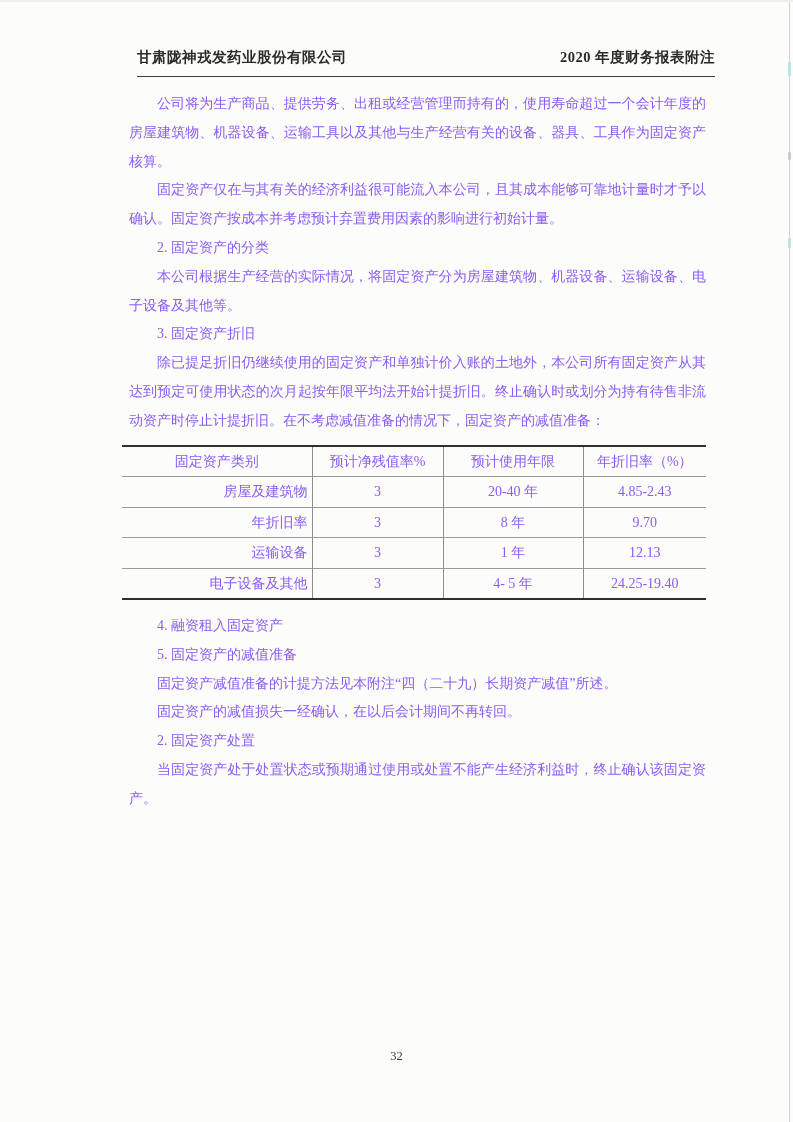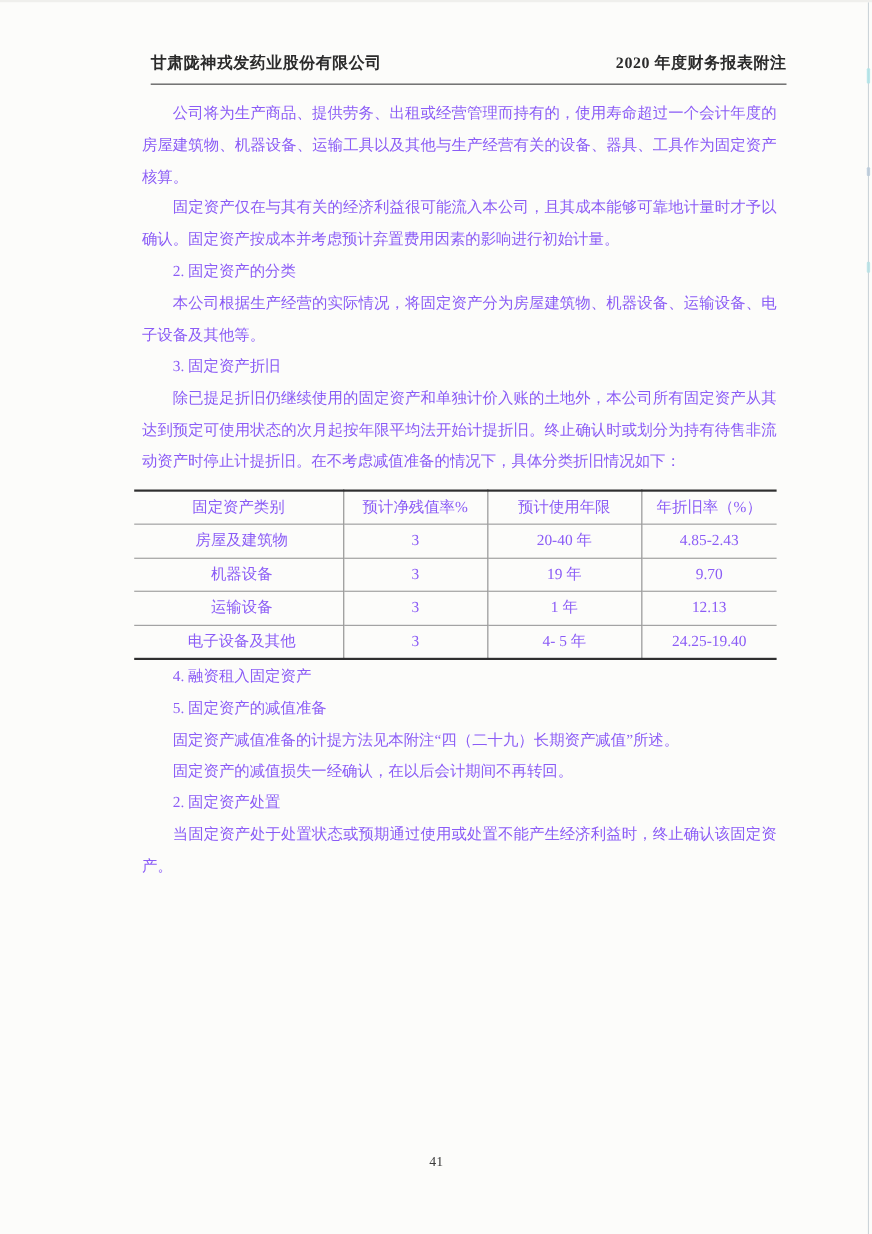--- a/index.html
+++ b/index.html
@@ -26,38 +26,38 @@
   .doc-body {
     position:absolute; top:88px; left:129px; width:577px;
     font-size:14px; line-height:28.8px;
     text-align:justify;
     color:#8b5cf6;
   }
   .doc-body p { margin:0; text-indent:2em; }
   
   table.dep-table {
     width:584px;
-    margin:9px 0 2px -7px;
+    margin:9px 0 12px -7px;
     border-collapse:collapse;
     border-top:2px solid #2f2f2f;
     border-bottom:2.4px solid #2f2f2f;
     table-layout:fixed;
     font-size:14px;
   }
   table.dep-table col.c1{width:190px} table.dep-table col.c2{width:131px}
   table.dep-table col.c3{width:140px} table.dep-table col.c4{width:123px}
   .dep-table th, .dep-table td {
     height:29.5px; padding:0 4px;
     font-weight:normal; text-align:center; vertical-align:middle;
     border-bottom:1px solid #9a9a9a;
     line-height:1.1;
   }
   .dep-table th:not(:last-child), .dep-table td:not(:last-child) { border-right:1px solid #8c8c8c; }
   .dep-table tbody tr:last-child td { border-bottom:none; }
-  .dep-table tbody td:first-child { text-align:center; padding-left:10px; }
+  .dep-table tbody td:first-child { text-align:right; padding-left:10px; }
   
   .page-number {
     position:absolute; bottom:58px; left:0; width:793px;
     text-align:center; font-size:12.5px; color:#3a3a3a;
   }
   
   .edge-line { position:absolute; top:0; bottom:0; right:3px; width:1.5px; background:#ccd4d9; }
   .edge-tint { position:absolute; right:2px; width:3px; border-radius:1px; opacity:.85; }
   .edge-tint.t1 { top:60px; height:14px; background:#aee3e6; }
   .edge-tint.t2 { top:150px; height:8px; background:#b9c9d8; }
@@ -72,21 +72,21 @@
     <span>甘肃陇神戎发药业股份有限公司</span>
     <span>2020 年度财务报表附注</span>
   </div>
 
   <div class="doc-body">
       <p>公司将为生产商品、提供劳务、出租或经营管理而持有的，使用寿命超过一个会计年度的房屋建筑物、机器设备、运输工具以及其他与生产经营有关的设备、器具、工具作为固定资产核算。</p>
       <p>固定资产仅在与其有关的经济利益很可能流入本公司，且其成本能够可靠地计量时才予以确认。固定资产按成本并考虑预计弃置费用因素的影响进行初始计量。</p>
       <p>2. 固定资产的分类</p>
       <p>本公司根据生产经营的实际情况，将固定资产分为房屋建筑物、机器设备、运输设备、电子设备及其他等。</p>
       <p>3. 固定资产折旧</p>
-      <p>除已提足折旧仍继续使用的固定资产和单独计价入账的土地外，本公司所有固定资产从其达到预定可使用状态的次月起按年限平均法开始计提折旧。终止确认时或划分为持有待售非流动资产时停止计提折旧。在不考虑减值准备的情况下，具体分类折旧情况如下：</p>
+      <p>除已提足折旧仍继续使用的固定资产和单独计价入账的土地外，本公司所有固定资产从其达到预定可使用状态的次月起按年限平均法开始计提折旧。终止确认时或划分为持有待售非流动资产时停止计提折旧。在不考虑减值准备的情况下，固定资产的减值准备：</p>
       <table class="dep-table">
         <colgroup>
           <col class="c1">
           <col class="c2">
           <col class="c3">
           <col class="c4">
         </colgroup>
         <thead>
           <tr>
             <th>固定资产类别</th>
@@ -96,23 +96,23 @@
           </tr>
         </thead>
         <tbody>
           <tr>
             <td>房屋及建筑物</td>
             <td>3</td>
             <td>20-40 年</td>
             <td>4.85-2.43</td>
           </tr>
           <tr>
-            <td>机器设备</td>
+            <td>年折旧率</td>
             <td>3</td>
-            <td>19 年</td>
+            <td>8 年</td>
             <td>9.70</td>
           </tr>
           <tr>
             <td>运输设备</td>
             <td>3</td>
             <td>1 年</td>
             <td>12.13</td>
           </tr>
           <tr>
             <td>电子设备及其他</td>
@@ -123,19 +123,19 @@
         </tbody>
       </table>
       <p>4. 融资租入固定资产</p>
       <p>5. 固定资产的减值准备</p>
       <p>固定资产减值准备的计提方法见本附注“四（二十九）长期资产减值”所述。</p>
       <p>固定资产的减值损失一经确认，在以后会计期间不再转回。</p>
       <p>2. 固定资产处置</p>
       <p>当固定资产处于处置状态或预期通过使用或处置不能产生经济利益时，终止确认该固定资产。</p>
     </div>
 
-  <div class="page-number">41</div>
+  <div class="page-number">32</div>
 
   <div class="edge-line"></div>
   <div class="edge-tint t1"></div>
   <div class="edge-tint t2"></div>
   <div class="edge-tint t3"></div>
 </div>
 
 </body></html>

